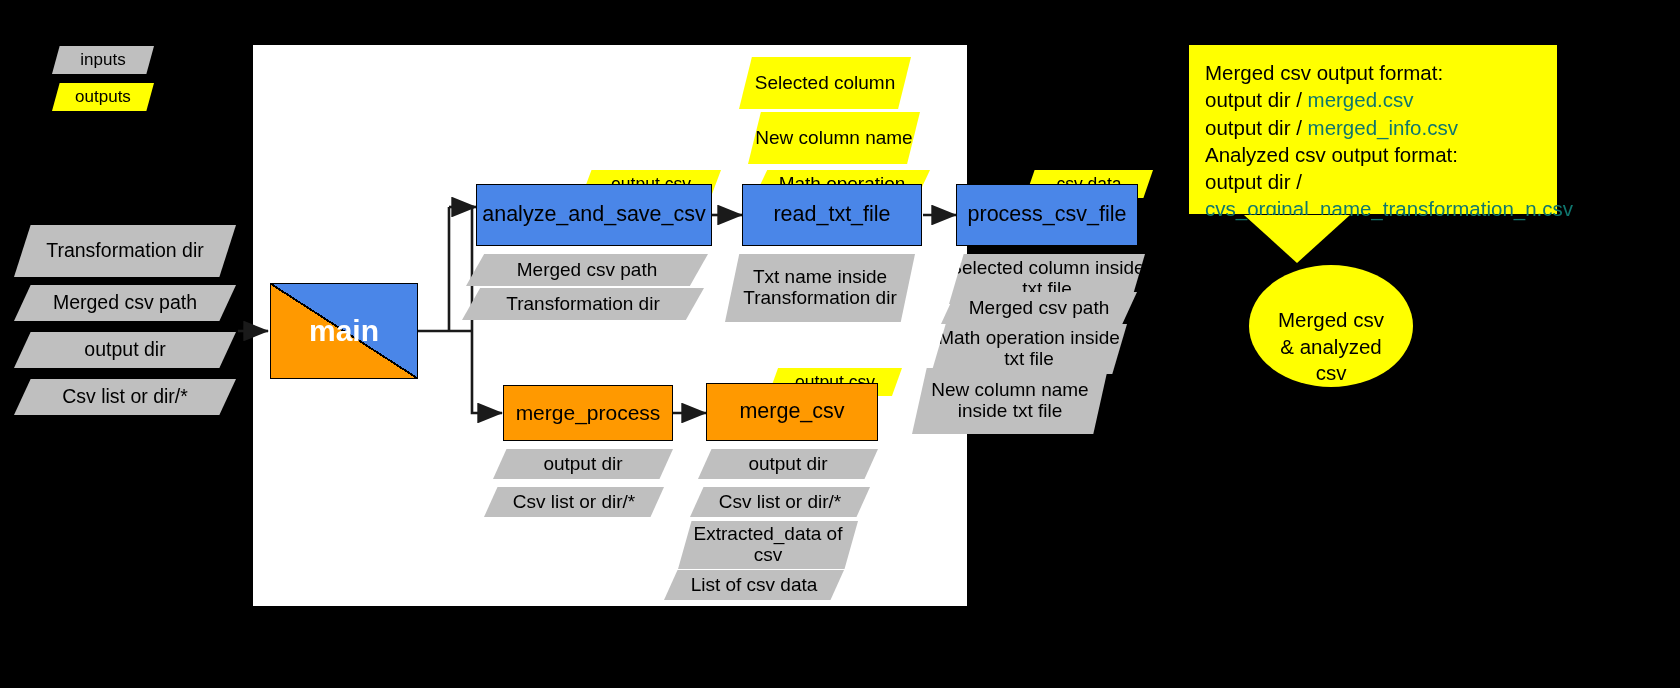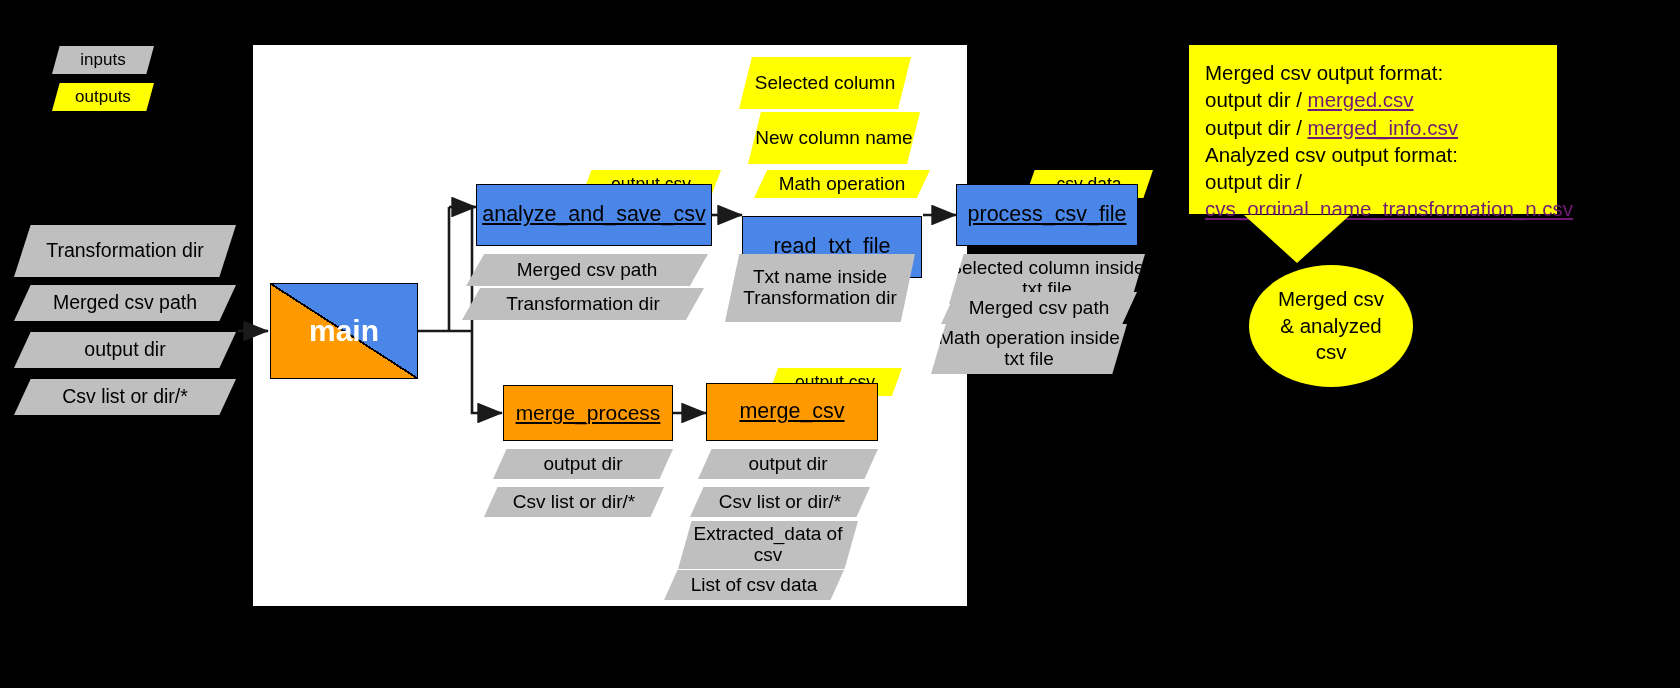--- a/index.html
+++ b/index.html
@@ -20,39 +20,38 @@
   .para.in{background:#bfbfbf;}
   .para.out{background:#ffff00;}
 
   .box{
     position:absolute;
     border:1px solid #000;
     display:flex;align-items:center;justify-content:center;text-align:center;
     box-sizing:border-box;
     color:#000;
     line-height:1.1;
-    text-decoration:underline;
   }
   .box.blue{background:#4a86e8;}
   .box.orange{background:#ff9900;}
 
   .main-box{
     position:absolute;border:1px solid #000;box-sizing:border-box;
     background:linear-gradient(to bottom left,#4a86e8 0 49.4%,#000 49.4% 50.6%,#ff9900 50.6% 100%);
   }
   .main-box span{
     position:absolute;left:0;right:0;top:50%;transform:translateY(-50%);
     text-align:center;color:#fff;font-weight:bold;font-size:30px;
   }
 
   .yellow-note{
     position:absolute;background:#ffff00;border:1px solid #000;box-sizing:border-box;
     padding:14px 14px 8px 16px;font-size:20.5px;line-height:1.33;color:#000;
   }
-  .yellow-note .red{color:#701a75;text-decoration:underline;}
+  .yellow-note .red{color:#0f766e;}
   .note-tail{position:absolute;background:#ffff00;
     clip-path:polygon(0% 0%, 100% 0%, 50% 100%);}
   .ellipse{
     position:absolute;background:#ffff00;border-radius:50%;
     display:flex;align-items:center;justify-content:center;text-align:center;
     font-size:20.5px;line-height:1.3;color:#000;
   }
 
   svg.lines{position:absolute;left:0;top:0;width:1680px;height:688px;pointer-events:none;}
 </style>
@@ -124,41 +123,44 @@
 
   <div class="para out" style="left:733px;top:57px;width:172px;height:52px;font-size:19px;">
     <span>Selected column</span>
   </div>
   <div class="para out" style="left:742px;top:112px;width:172px;height:52px;font-size:19px;">
     <span>New column name</span>
   </div>
   <div class="para out" style="left:748px;top:170px;width:176px;height:28px;font-size:19px;">
     <span>Math operation</span>
   </div>
-  <div class="box blue" style="left:736px;top:184px;width:180px;height:62px;font-size:21.5px;margin-top:32px;">
+  <div class="box blue" style="left:736px;top:184px;width:180px;height:62px;font-size:21.5px;">
     <span>read_txt_file</span>
   </div>
   <div class="para in" style="left:719px;top:254px;width:190px;height:68px;font-size:19px;">
     <span>Txt name inside Transformation dir</span>
   </div>
 
   <div class="para out" style="left:1019px;top:170px;width:128px;height:28px;font-size:17.5px;">
     <span>csv data</span>
   </div>
   <div class="box blue" style="left:950px;top:184px;width:182px;height:62px;font-size:21.5px;">
     <span>process_csv_file</span>
   </div>
   <div class="para in" style="left:943px;top:254px;width:196px;height:50px;font-size:19px;">
     <span>Selected column inside txt file</span>
   </div>
   <div class="para in" style="left:935px;top:292px;width:196px;height:32px;font-size:19px;">
     <span>Merged csv path</span>
   </div>
   <div class="para in" style="left:925px;top:324px;width:196px;height:50px;font-size:19px;">
     <span>Math operation inside txt file</span>
+  </div>
+  <div class="para in" style="left:906px;top:368px;width:196px;height:66px;font-size:19px;">
+    <span>New column name inside txt file</span>
   </div>
 
   <div class="box orange" style="left:497px;top:385px;width:170px;height:56px;font-size:21px;">
     <span>merge_process</span>
   </div>
   <div class="para in" style="left:487px;top:449px;width:180px;height:30px;font-size:19px;">
     <span>output dir</span>
   </div>
   <div class="para in" style="left:478px;top:487px;width:180px;height:30px;font-size:19px;">
     <span>Csv list or dir/*</span>
@@ -190,21 +192,21 @@
     </div>
     <div>
       <span>output dir / </span><span class="red">merged_info.csv</span>
     </div>
     <div>Analyzed csv output format:</div>
     <div>output dir /</div>
     <div class="red">cvs_orginal_name_transformation_n.csv</div>
   </div>
   <div class="note-tail" style="left:1238px;top:215px;width:106px;height:48px;"></div>
 
-  <div class="ellipse" style="left:1243px;top:265px;width:164px;height:122px;">
+  <div class="ellipse" style="left:1243px;top:265px;width:164px;height:122px;align-items:flex-end;">
     <div>
       <div>Merged csv</div>
       <div>&amp; analyzed</div>
       <div>csv</div>
     </div>
   </div>
 
 </div>
 
 </body></html>

